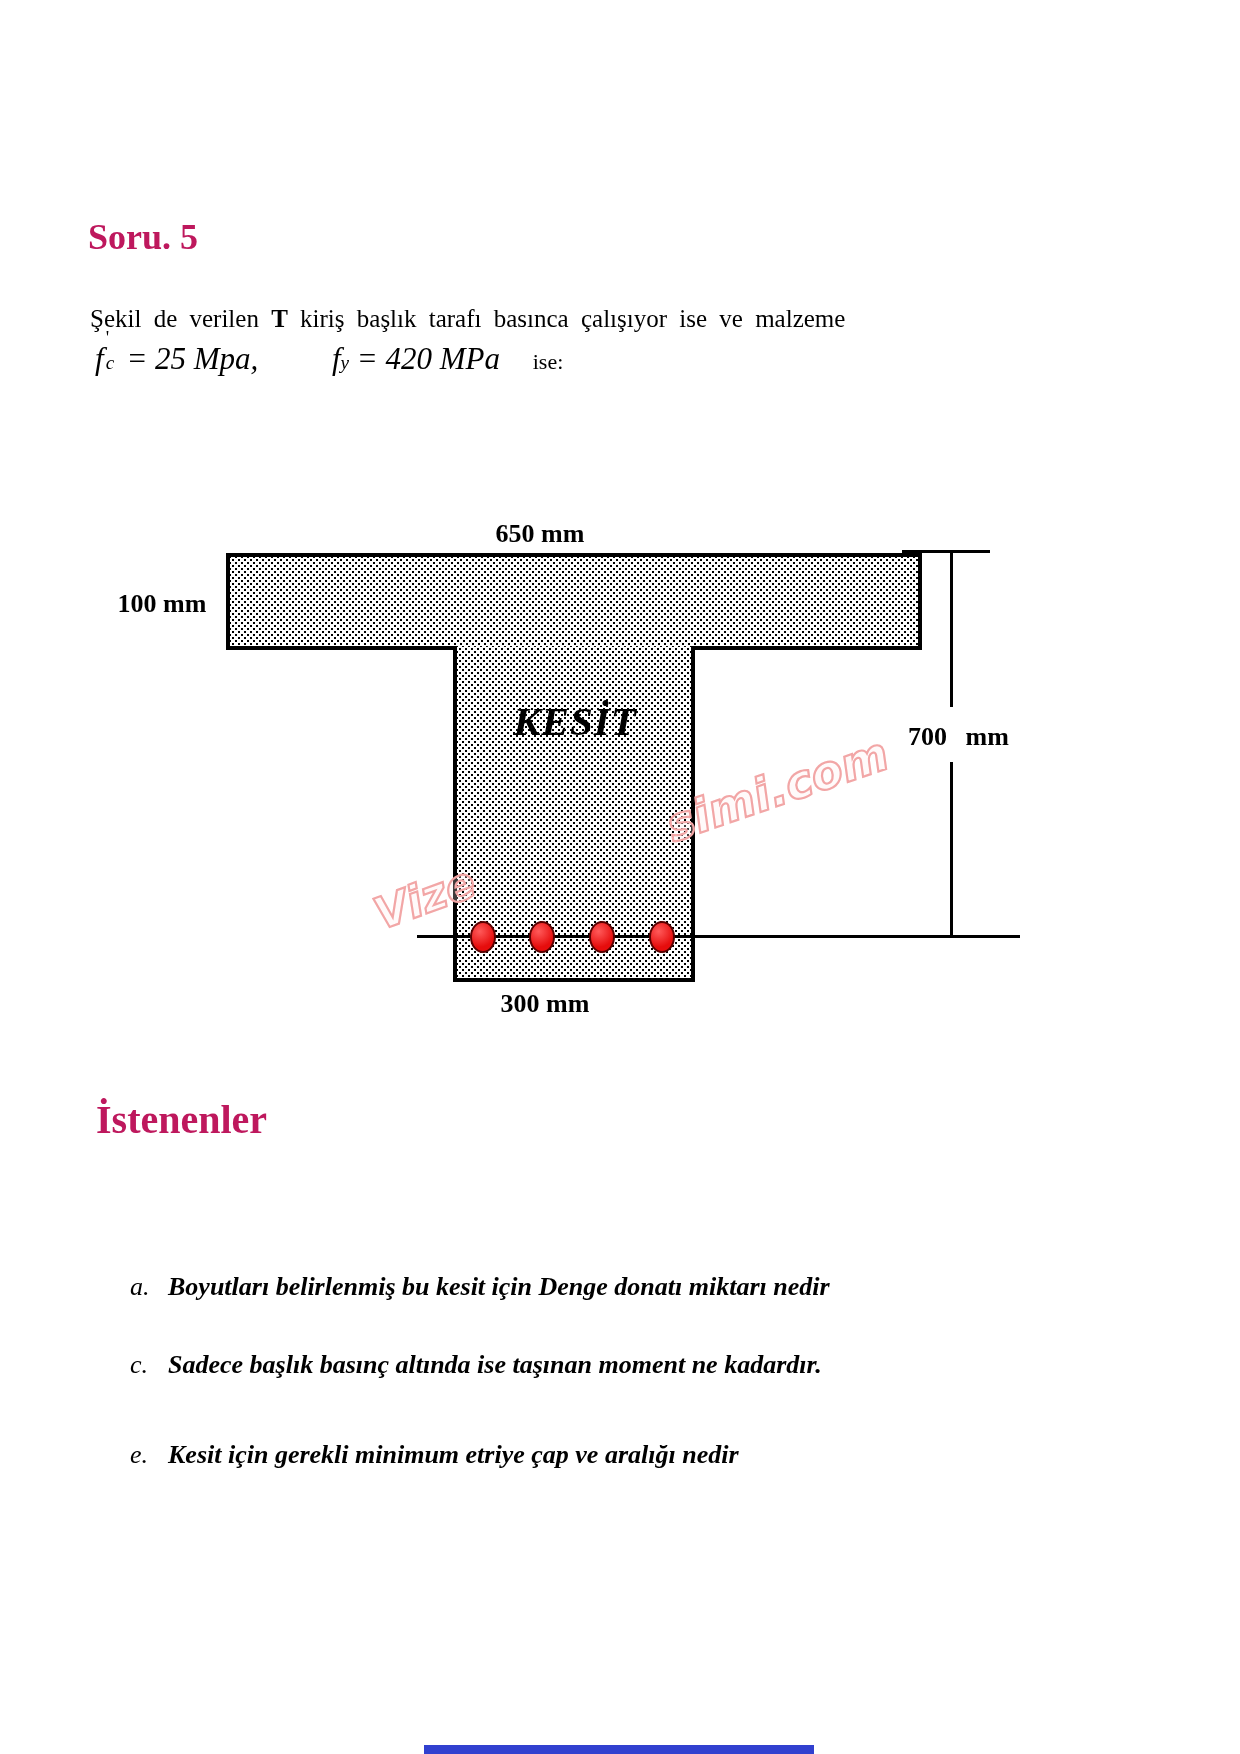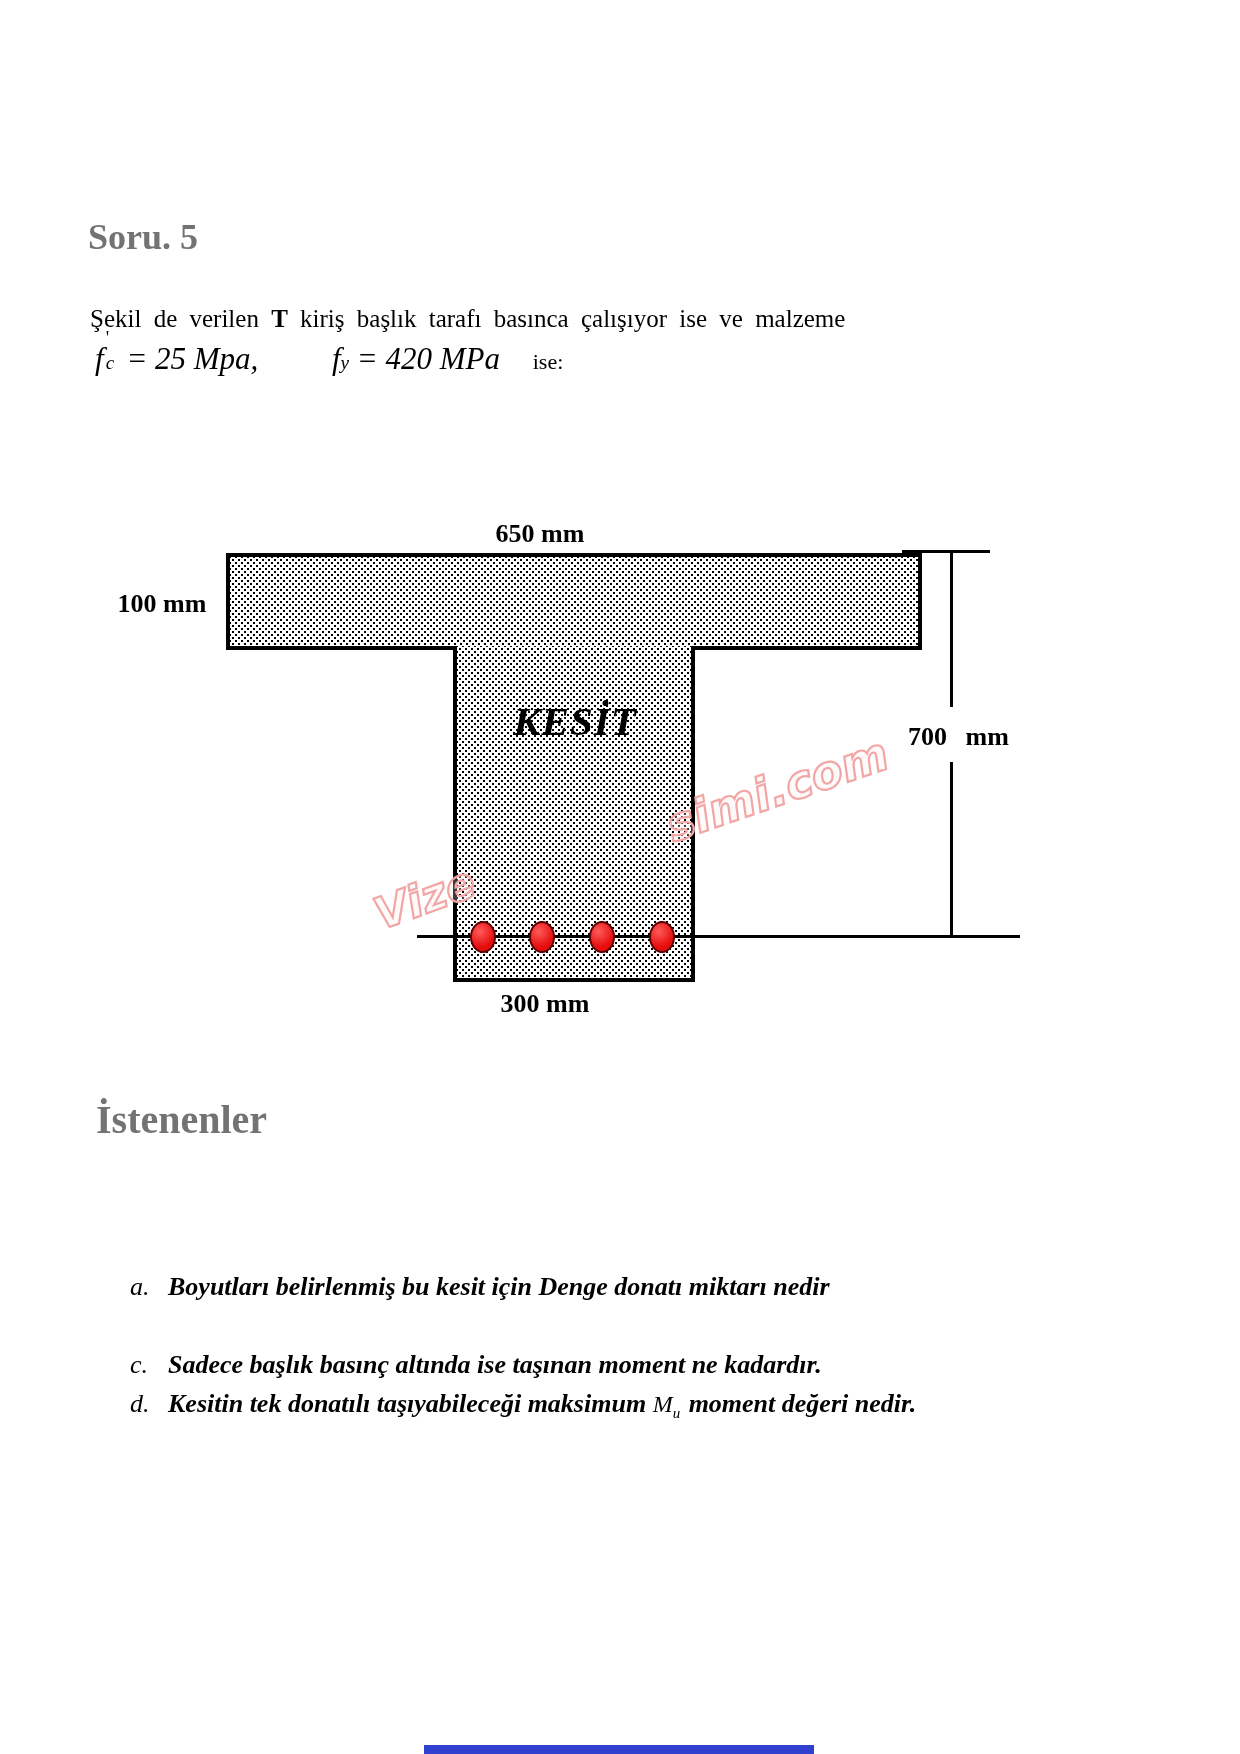--- a/index.html
+++ b/index.html
@@ -3,21 +3,21 @@
 <meta charset="utf-8">
 <style>
   html,body{margin:0;padding:0;background:#ffffff;}
   .page{
     position:relative;width:1240px;height:1754px;background:#ffffff;
     font-family:"Liberation Serif","DejaVu Serif",serif;color:#000;overflow:hidden;
   }
   .abs{position:absolute;}
 
   
-  .red-heading{color:#737373;font-weight:bold;}
+  .red-heading{color:#be185d;font-weight:bold;}
   .title{left:88px;top:216px;font-size:36px;}
   .req-heading{left:96px;top:1096px;font-size:40px;}
 
   
   .intro{left:90px;top:303px;width:790px;font-size:25px;word-spacing:6px;line-height:1.3;}
   .intro b{font-weight:bold;}
 
   
   .formula{left:95px;top:338px;font-size:31px;font-style:italic;white-space:nowrap;}
   .stack{position:relative;display:inline-block;width:15px;height:1em;}
@@ -128,21 +128,19 @@
   <div class="abs wm wm2">simi.com</div>
 
   <div class="abs req-heading red-heading">İstenenler</div>
 
   <div class="abs req-item row-a">
     <span class="itm-label">a.</span><span class="itm-text">Boyutları belirlenmiş bu kesit için Denge donatı miktarı nedir</span>
   </div>
   <div class="abs req-item row-c">
     <span class="itm-label">c.</span><span class="itm-text">Sadece başlık basınç altında ise taşınan moment ne kadardır.</span>
   </div>
-  <div class="abs req-item row-d">
-    <span class="itm-label">d.</span><span class="itm-text">Kesitin tek donatılı taşıyabileceği maksimum</span>
-    <span class="itm-var">M</span><span class="itm-var-sub">u</span>
-    <span class="itm-text" style="margin-left:2px;">moment değeri nedir.</span>
+  <div class="abs req-item row-e">
+    <span class="itm-label">e.</span><span class="itm-text">Kesit için gerekli minimum etriye çap ve aralığı nedir</span>
   </div>
 
   <div class="abs footer-bar"></div>
 
 </div>
 
 </body></html>

